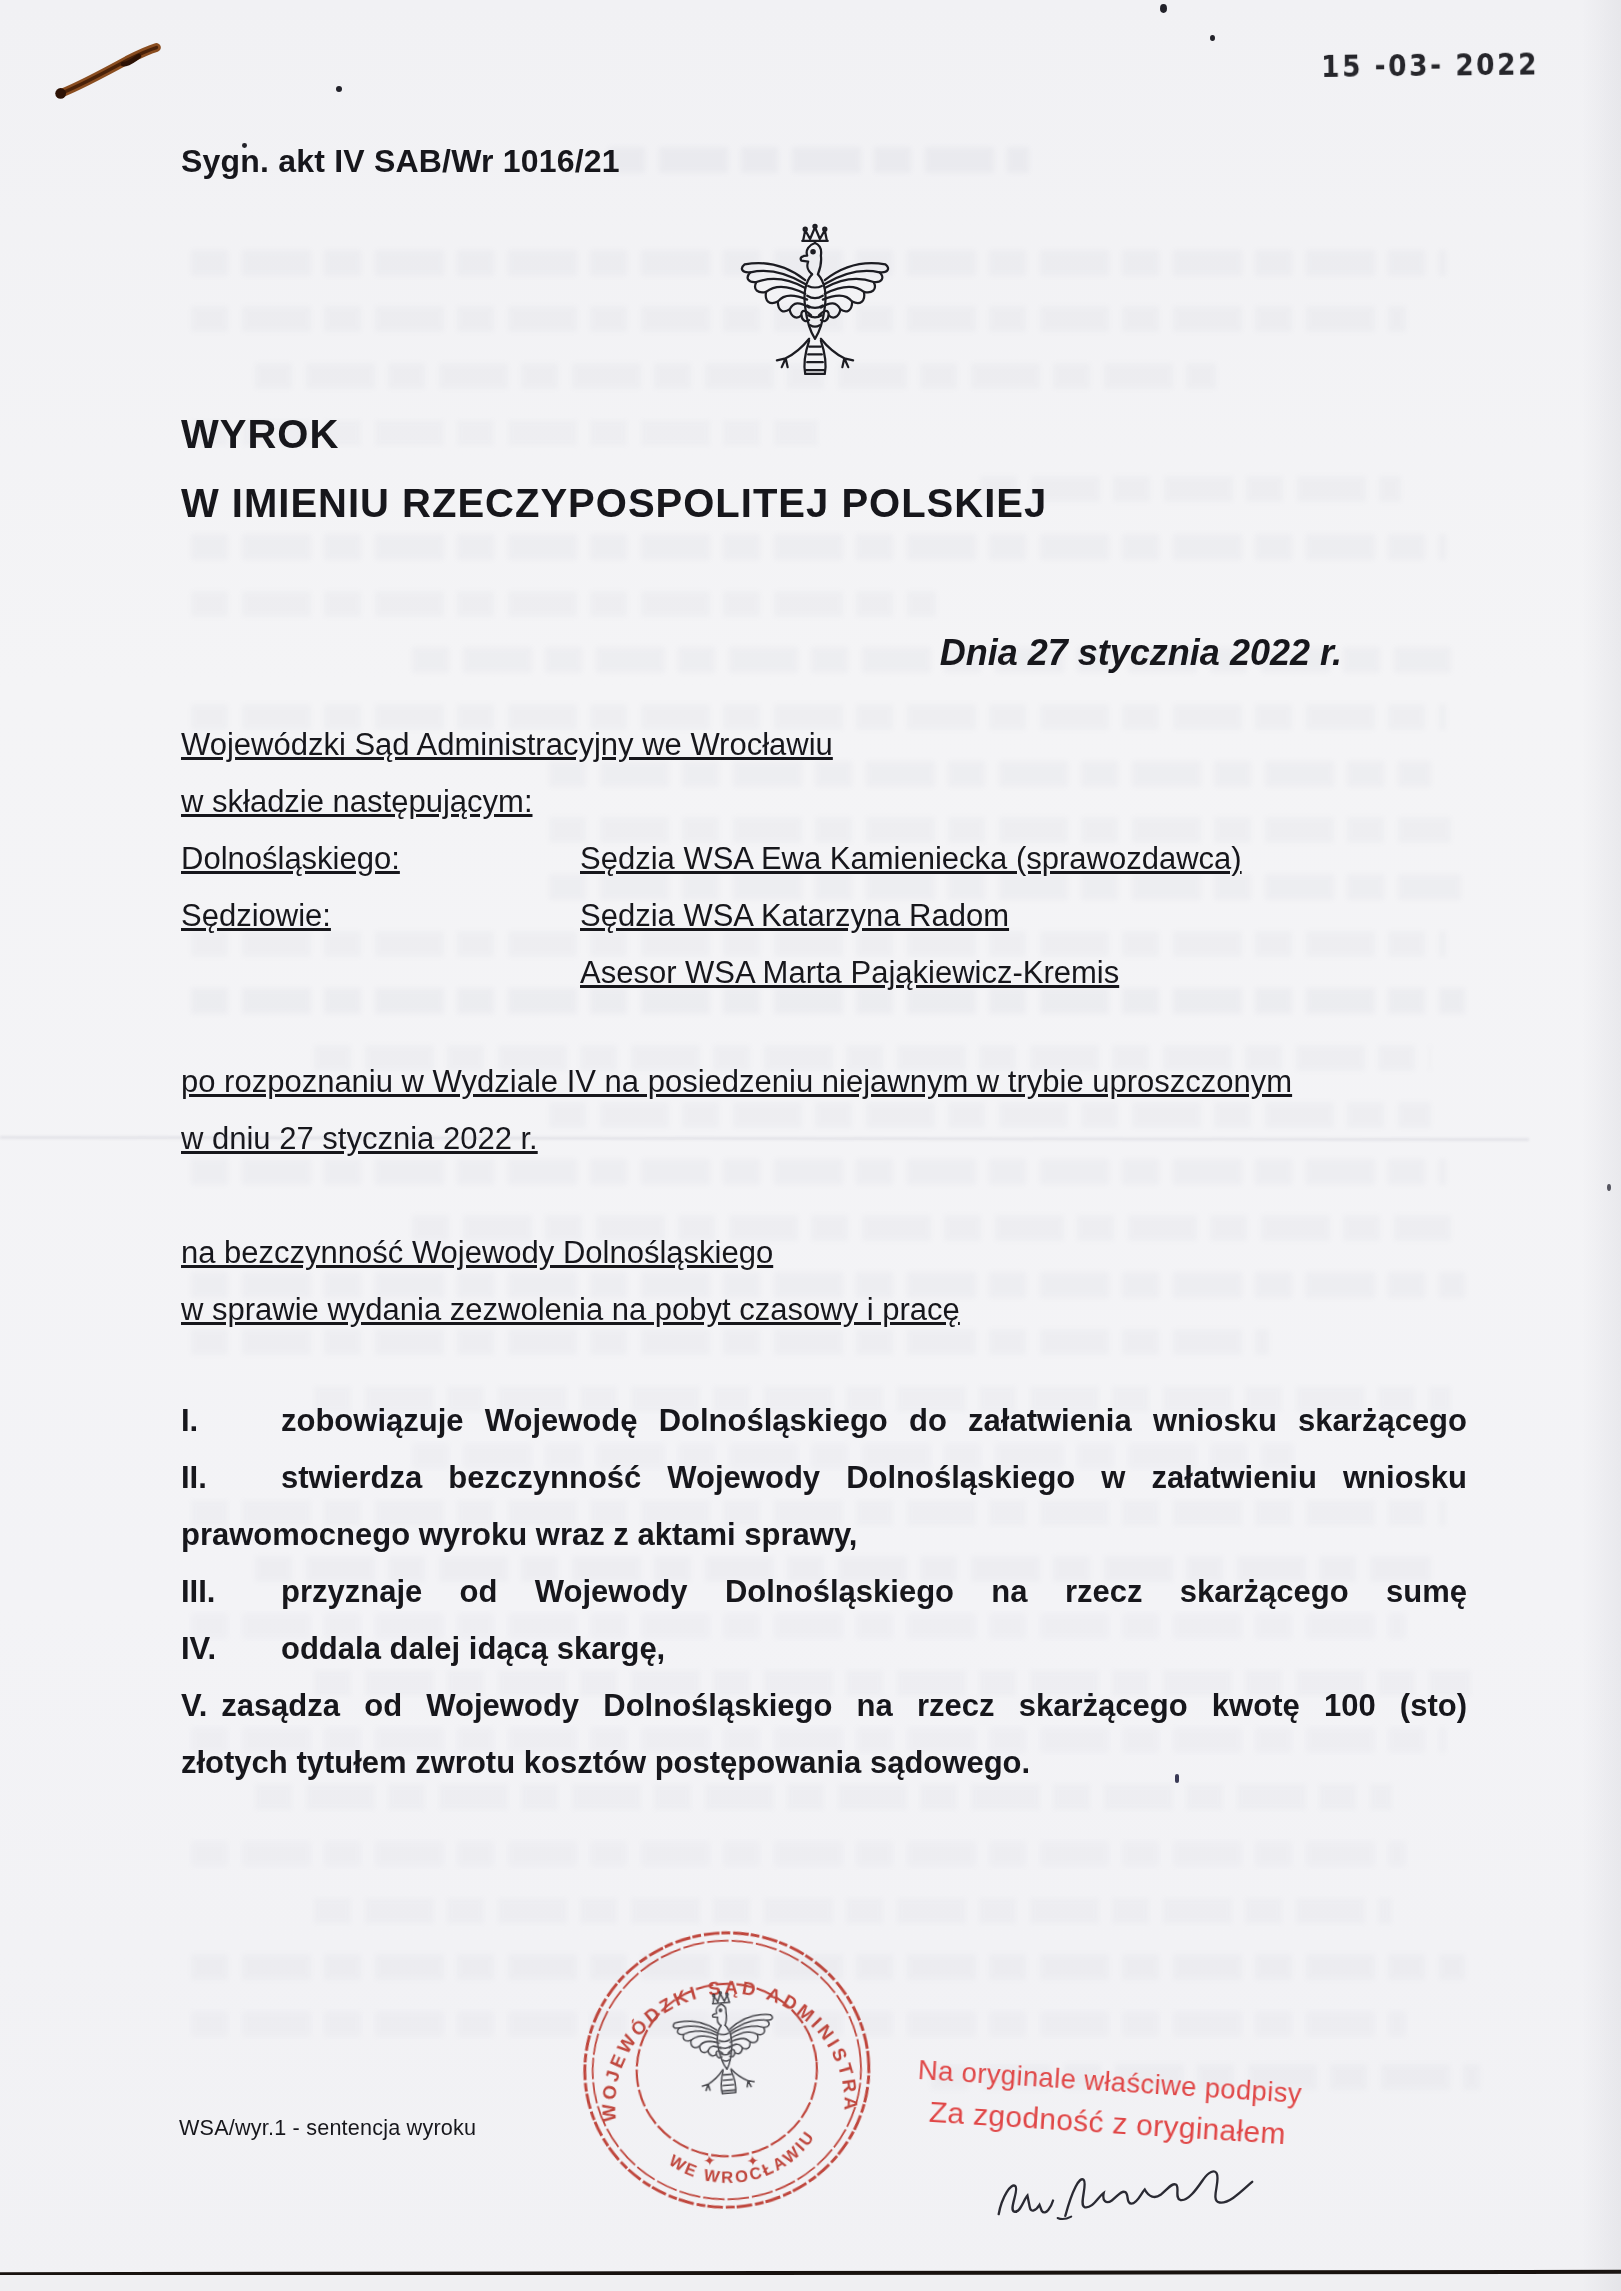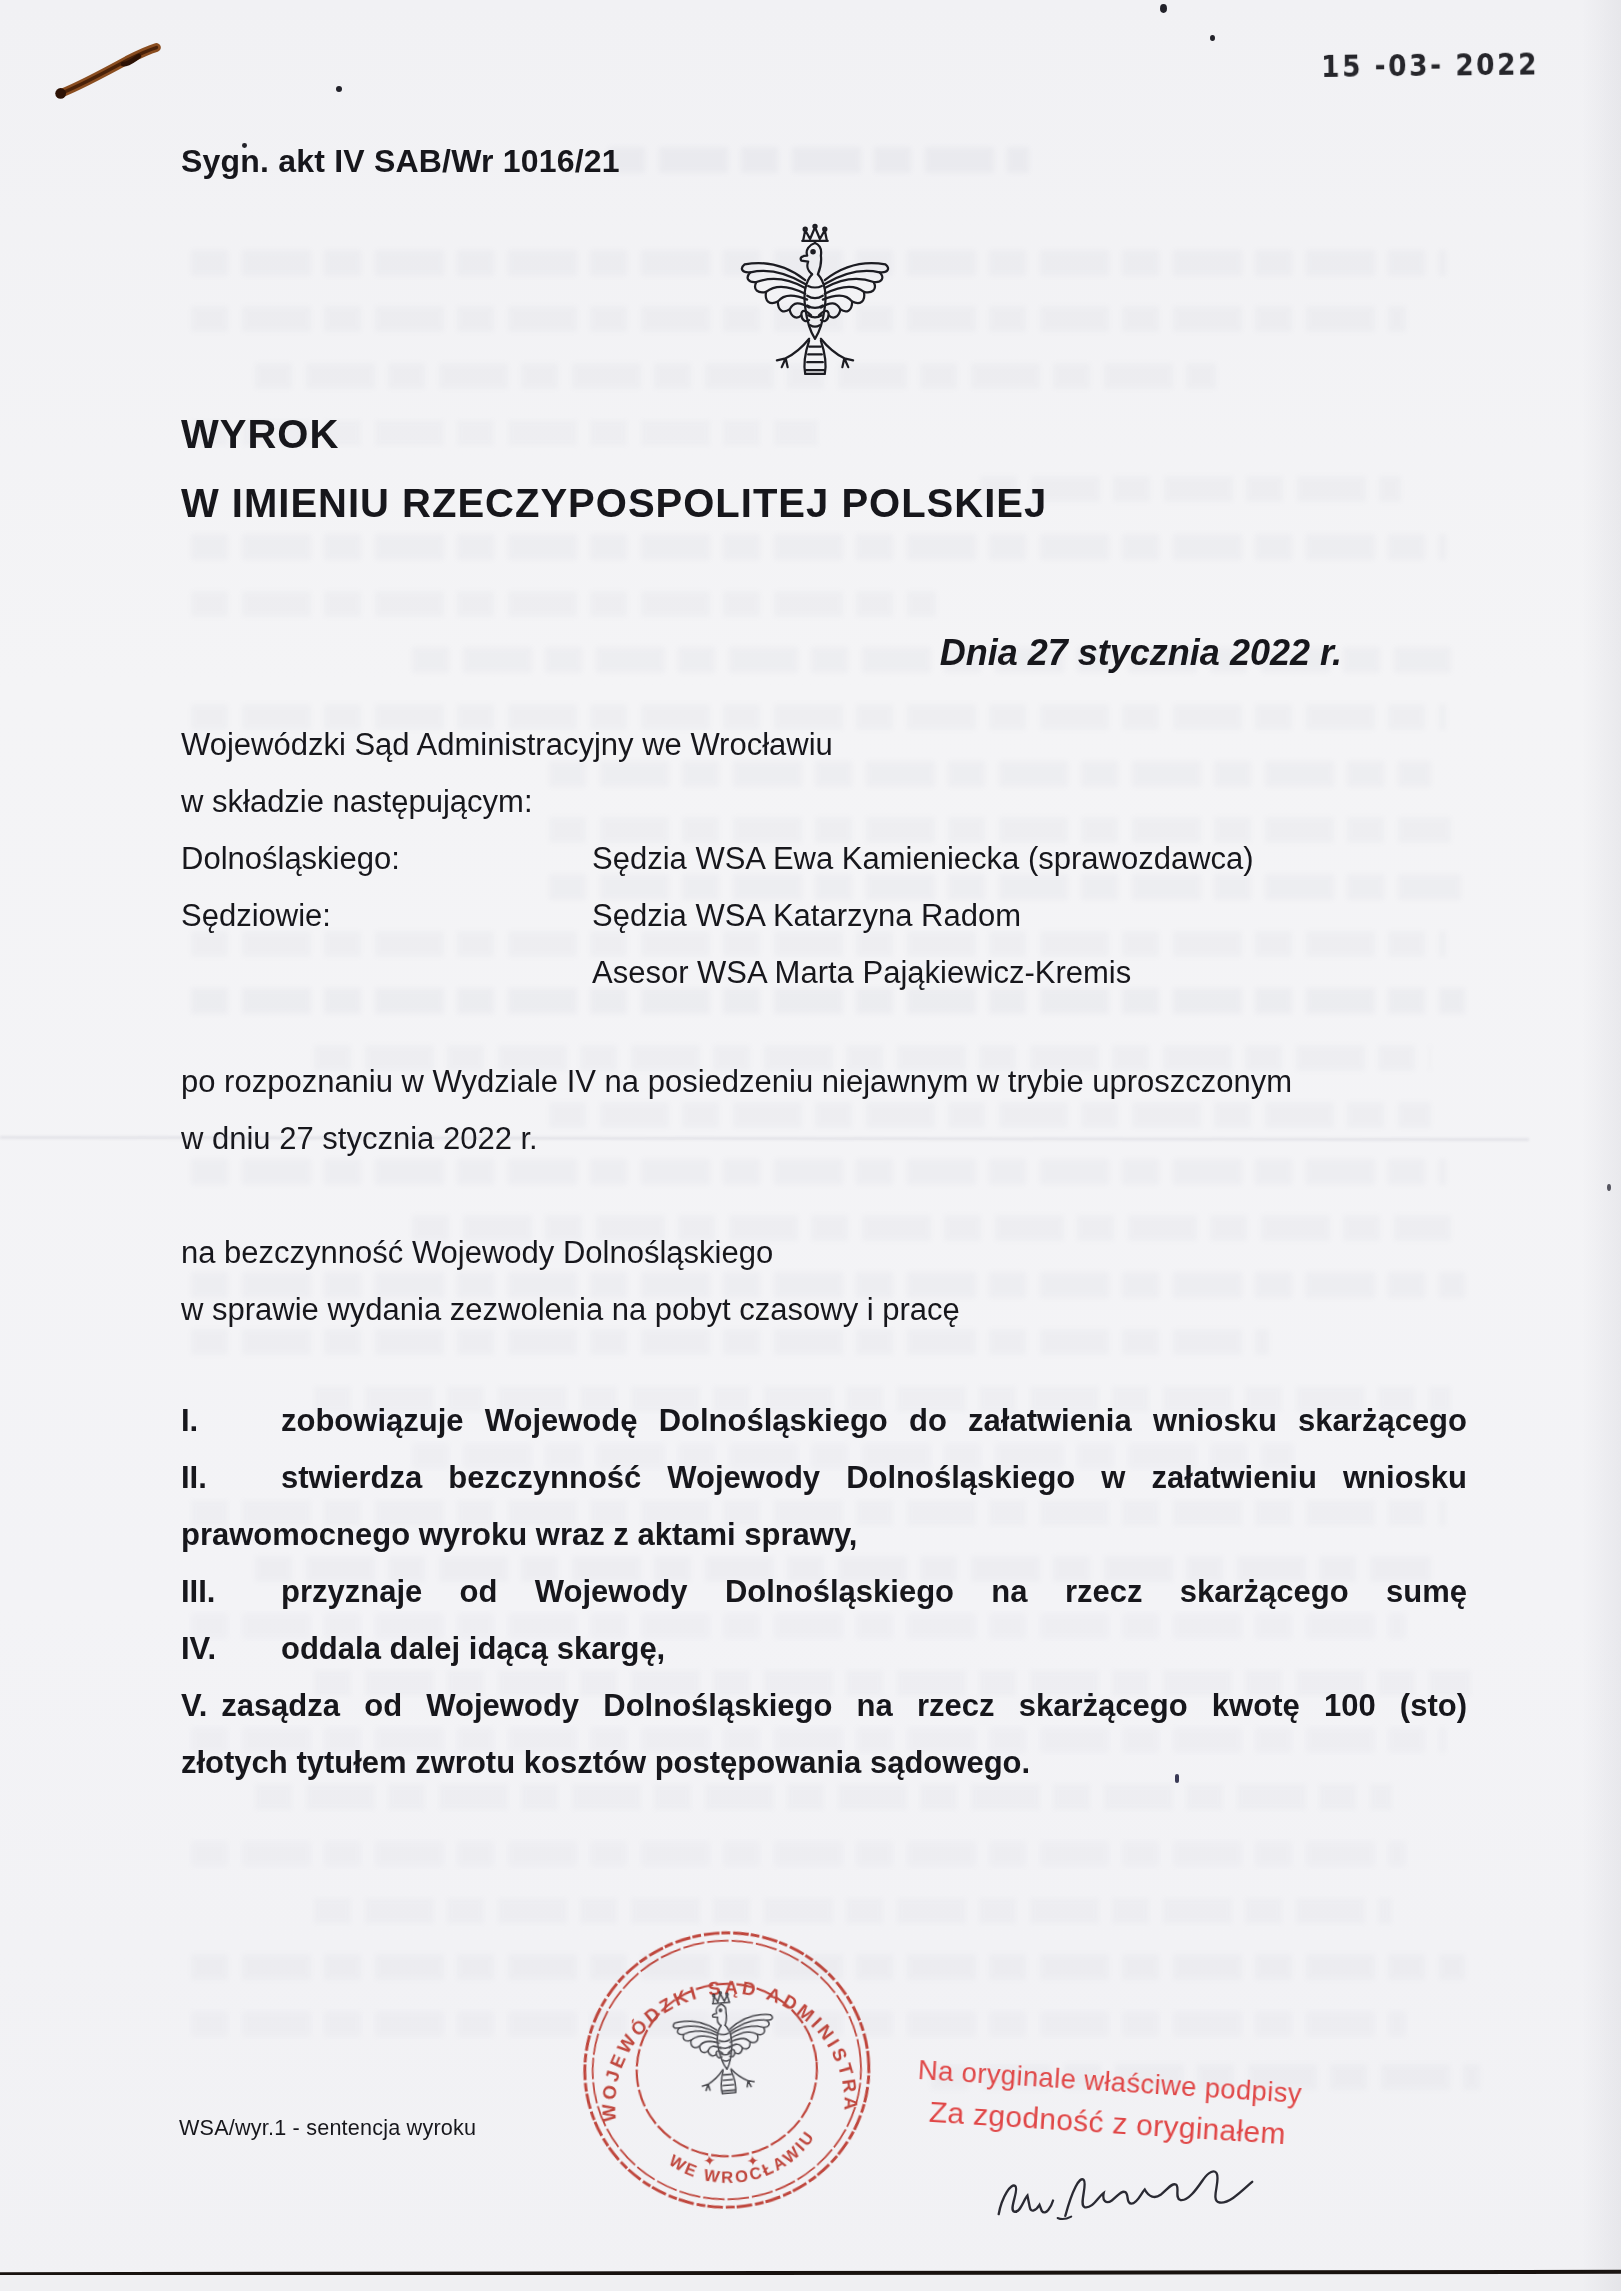--- a/index.html
+++ b/index.html
@@ -14,23 +14,23 @@
   .case-no{left:181px;top:143px;font-size:32px;font-weight:bold;letter-spacing:0.2px;}
   .datestamp{
     left:1321px;top:49px;font-family:"DejaVu Sans",sans-serif;font-size:30px;font-weight:600;
     letter-spacing:2.9px;color:#26262b;transform:scaleX(.88) rotate(-.6deg);transform-origin:left top;
     filter:blur(0.4px);
   }
   .title-wrap{left:181px;top:0;width:1279px;text-align:left;}
   .title1{top:412px;font-size:40px;font-weight:bold;letter-spacing:1px;}
   .title2{top:481px;font-size:40px;font-weight:bold;letter-spacing:1px;}
   .dateline{left:181px;top:632px;width:1161px;text-align:right;font-size:36px;font-weight:bold;font-style:italic;}
-  .bodytext{font-size:31px;line-height:37px;}
+  .bodytext{font-size:31px;line-height:37px;text-decoration:underline;}
   .row-label{left:181px;}
-  .row-value{left:580px;margin-left:12px;}
+  .row-value{left:580px;}
   .intro{left:181px;width:1294px;}
   .rulings{left:181px;top:1399px;width:1286px;font-weight:bold;font-size:31px;}
   .jl{height:57px;line-height:43px;white-space:normal;}
   .jl.just{text-align:justify;text-align-last:justify;}
   .rnum{display:inline-block;width:100px;}
   .rnum.v{width:auto;margin-right:13.7px;}
   .footer-note{left:179px;top:2115px;font-size:21.6px;letter-spacing:0.2px;}
   
   .cert{
     left:919px;top:2054px;color:#e04747;transform:rotate(3.6deg);transform-origin:left top;

